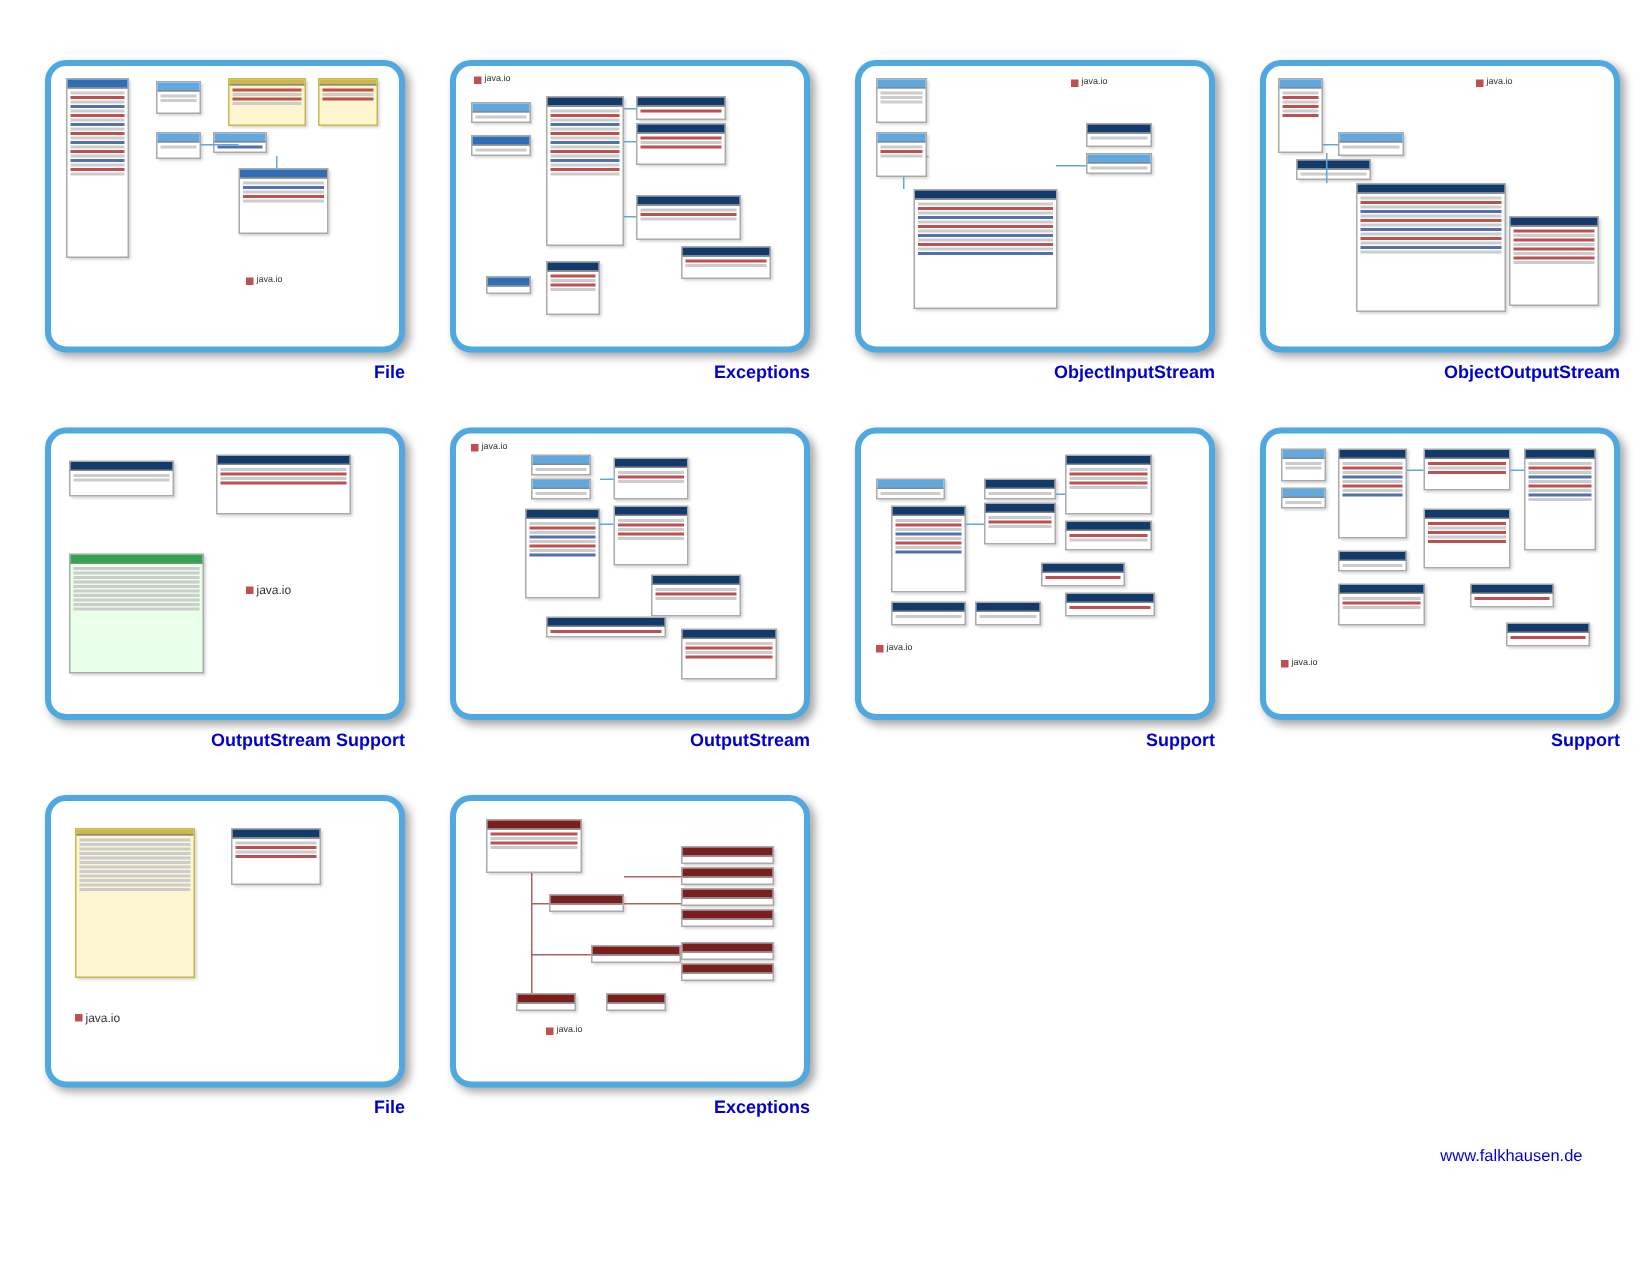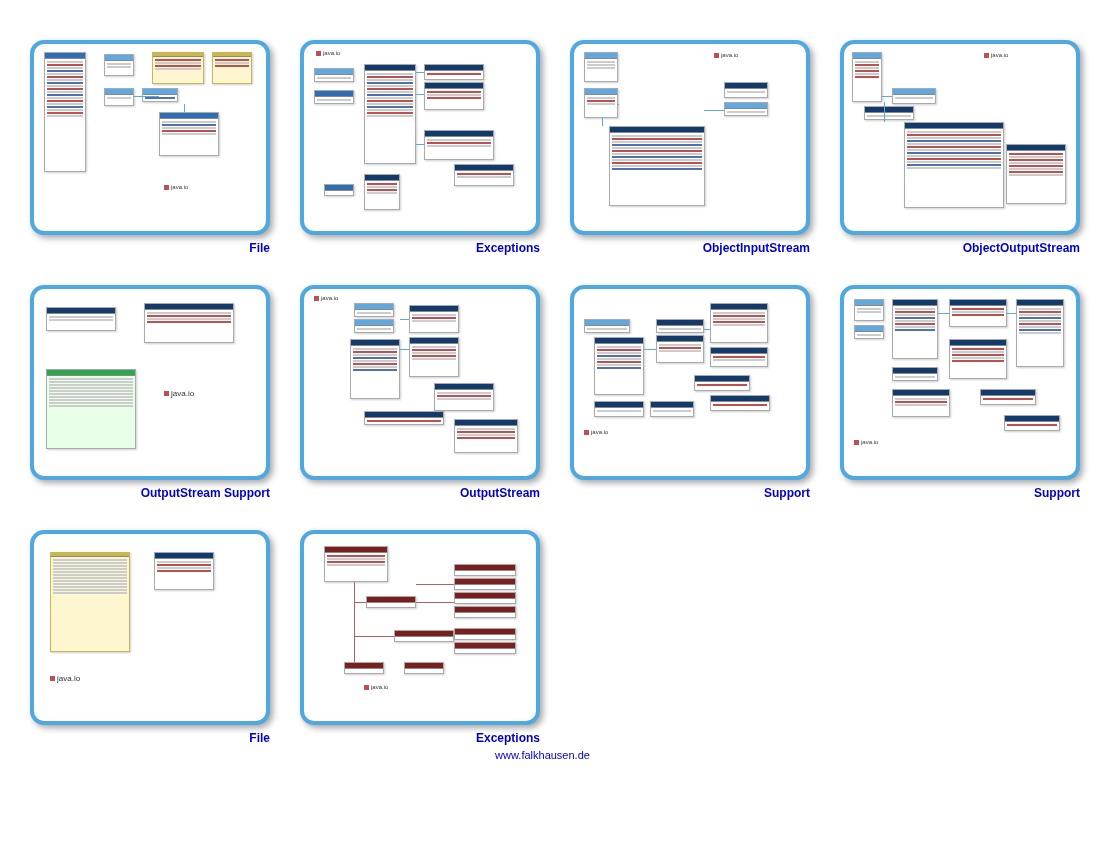--- a/index.html
+++ b/index.html
@@ -32,24 +32,24 @@
     padding: 8px;
   }
   .caption {
     margin-top: 6px;
     color: #0000cc;
     font-size: 12px;
     font-weight: bold;
     text-align: center;
   }
   .footer {
-    text-align: center;
+    text-align: right;
     color: #0000cc;
     font-size: 11px;
-    margin-top: 4px;
+    margin-top: 20px;
     padding-right: 10px;
   }
   
   .box {
     position: absolute;
     background: #ffffff;
     border: 1px solid #aaa;
     box-shadow: 1px 1px 2px rgba(0,0,0,0.2);
     display: flex;
     flex-direction: column;

